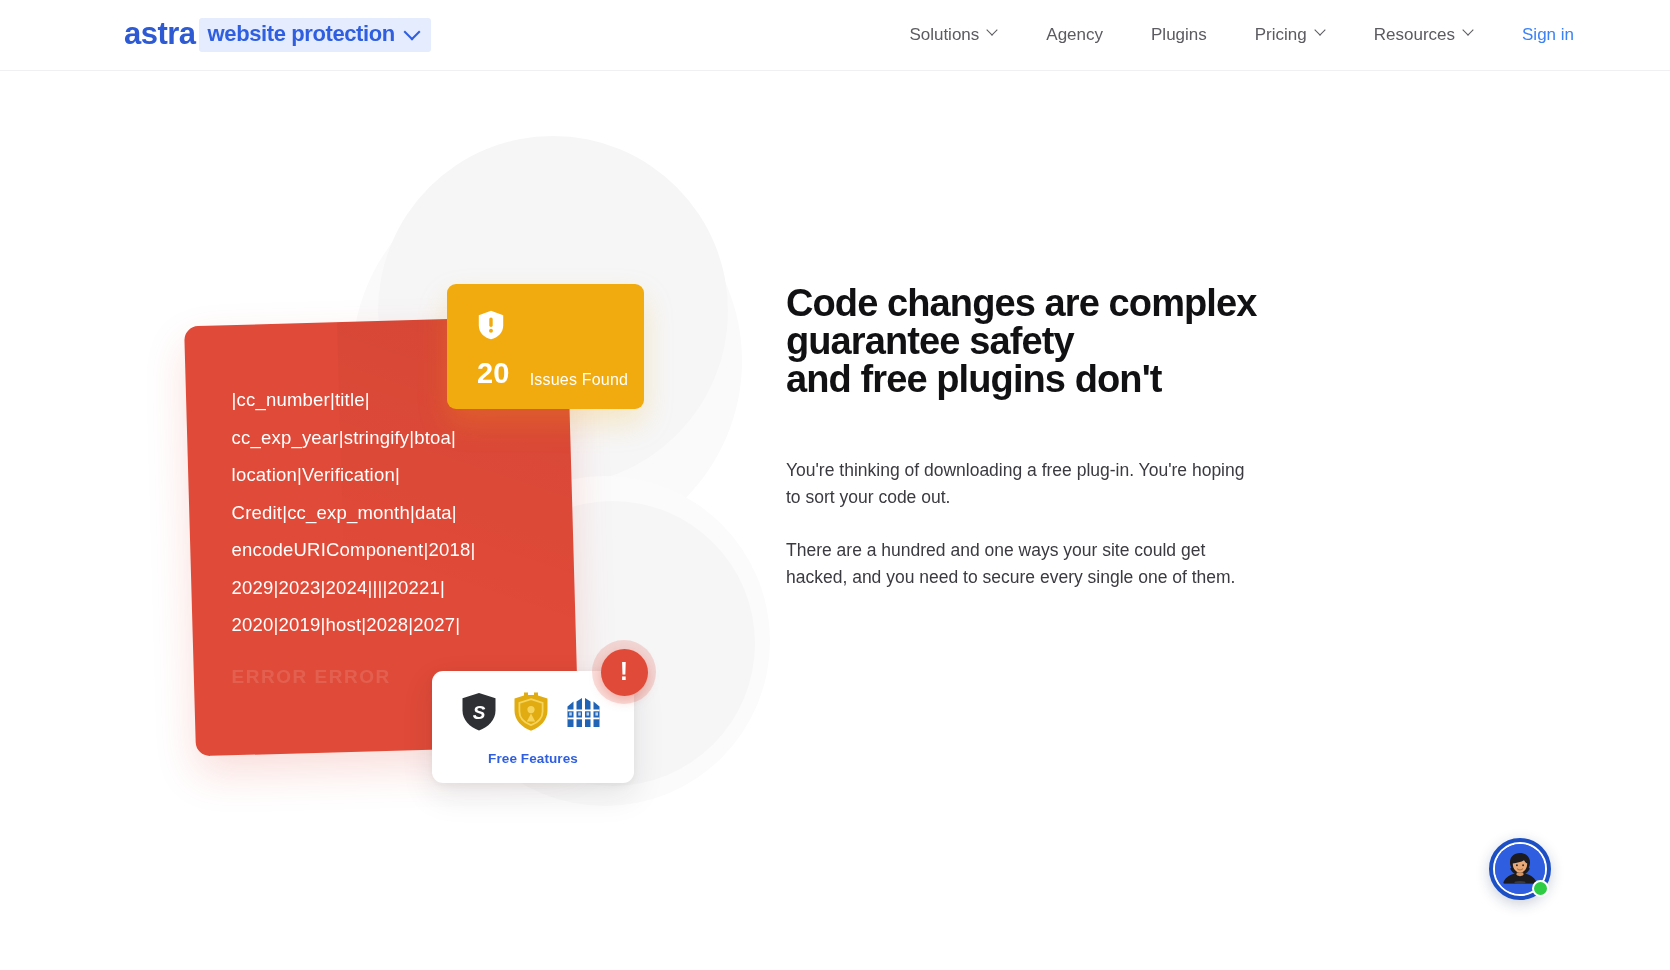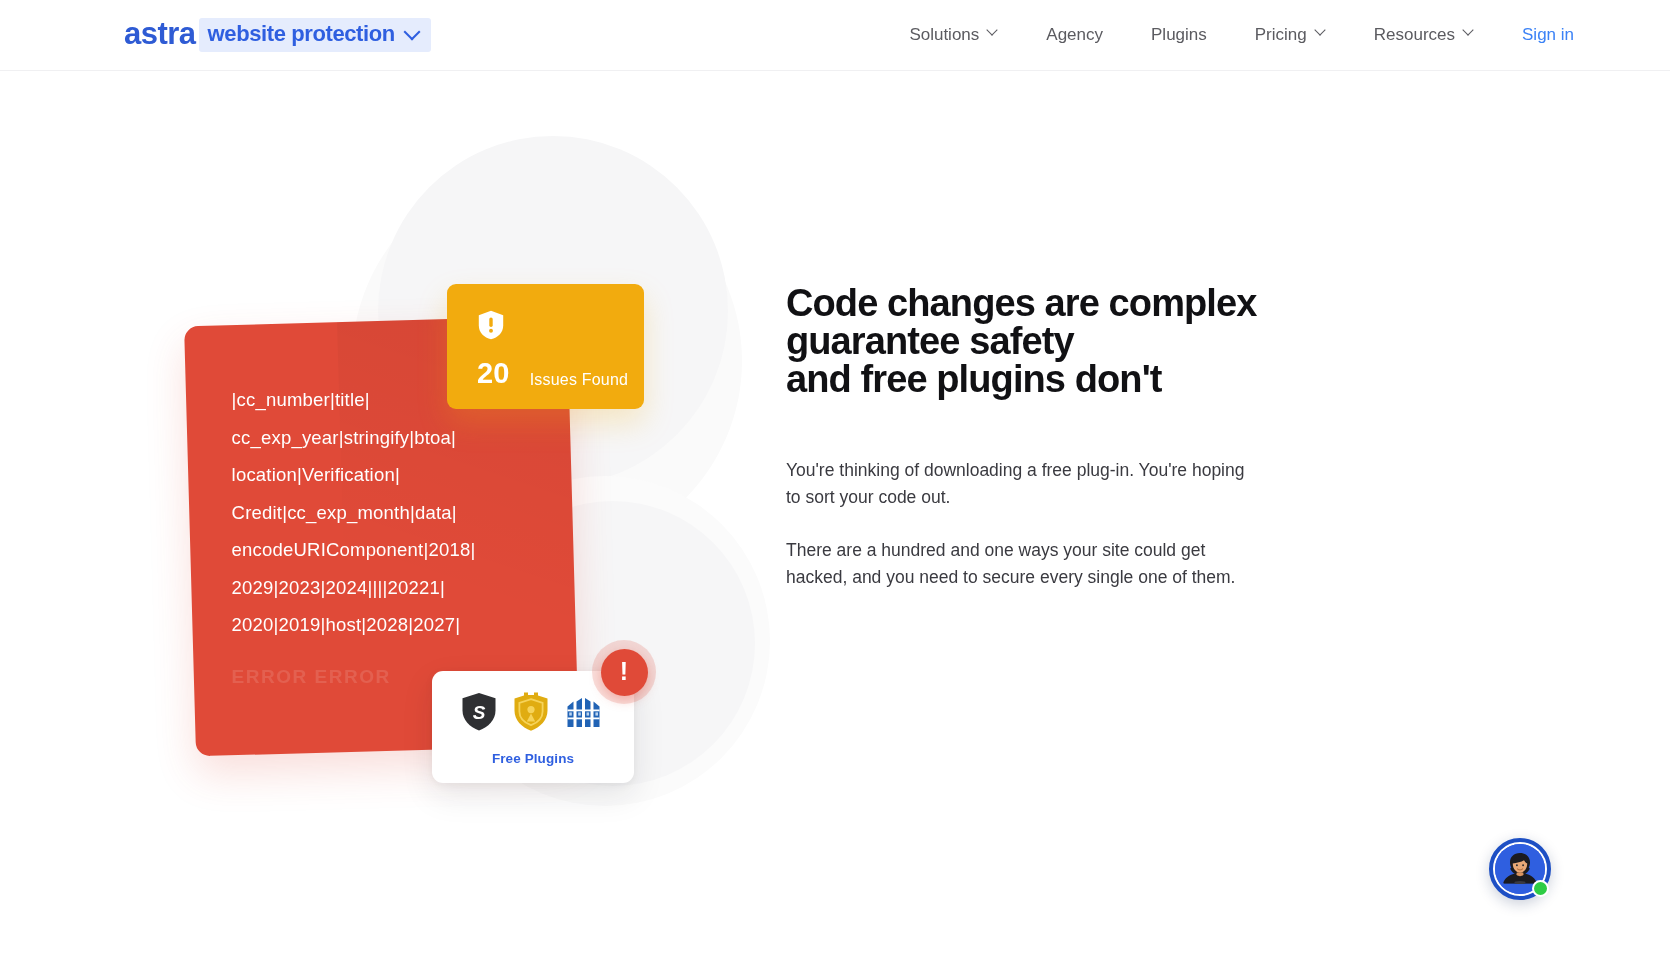--- a/index.html
+++ b/index.html
@@ -305,21 +305,21 @@
           <rect x="2.5" y="25.5" width="32" height="1.8"></rect>
         </g>
         <g fill="#bcd4ef">
           <rect x="4.2" y="20.4" width="2.6" height="3.2"></rect>
           <rect x="13.2" y="20.4" width="2.6" height="3.2"></rect>
           <rect x="21.5" y="20.4" width="2.6" height="3.2"></rect>
           <rect x="30.4" y="20.4" width="2.6" height="3.2"></rect>
         </g>
       </svg>
     </div>
-    <div class="plugins-label">Free Plugins</div>
+    <div class="plugins-label">Free Features</div>
   </div>
 
   <div class="alert-badge">
     <div class="alert-badge-inner">
       <span class="alert-bang">!</span>
     </div>
   </div>
 
   <section class="copy">
     <h1>

